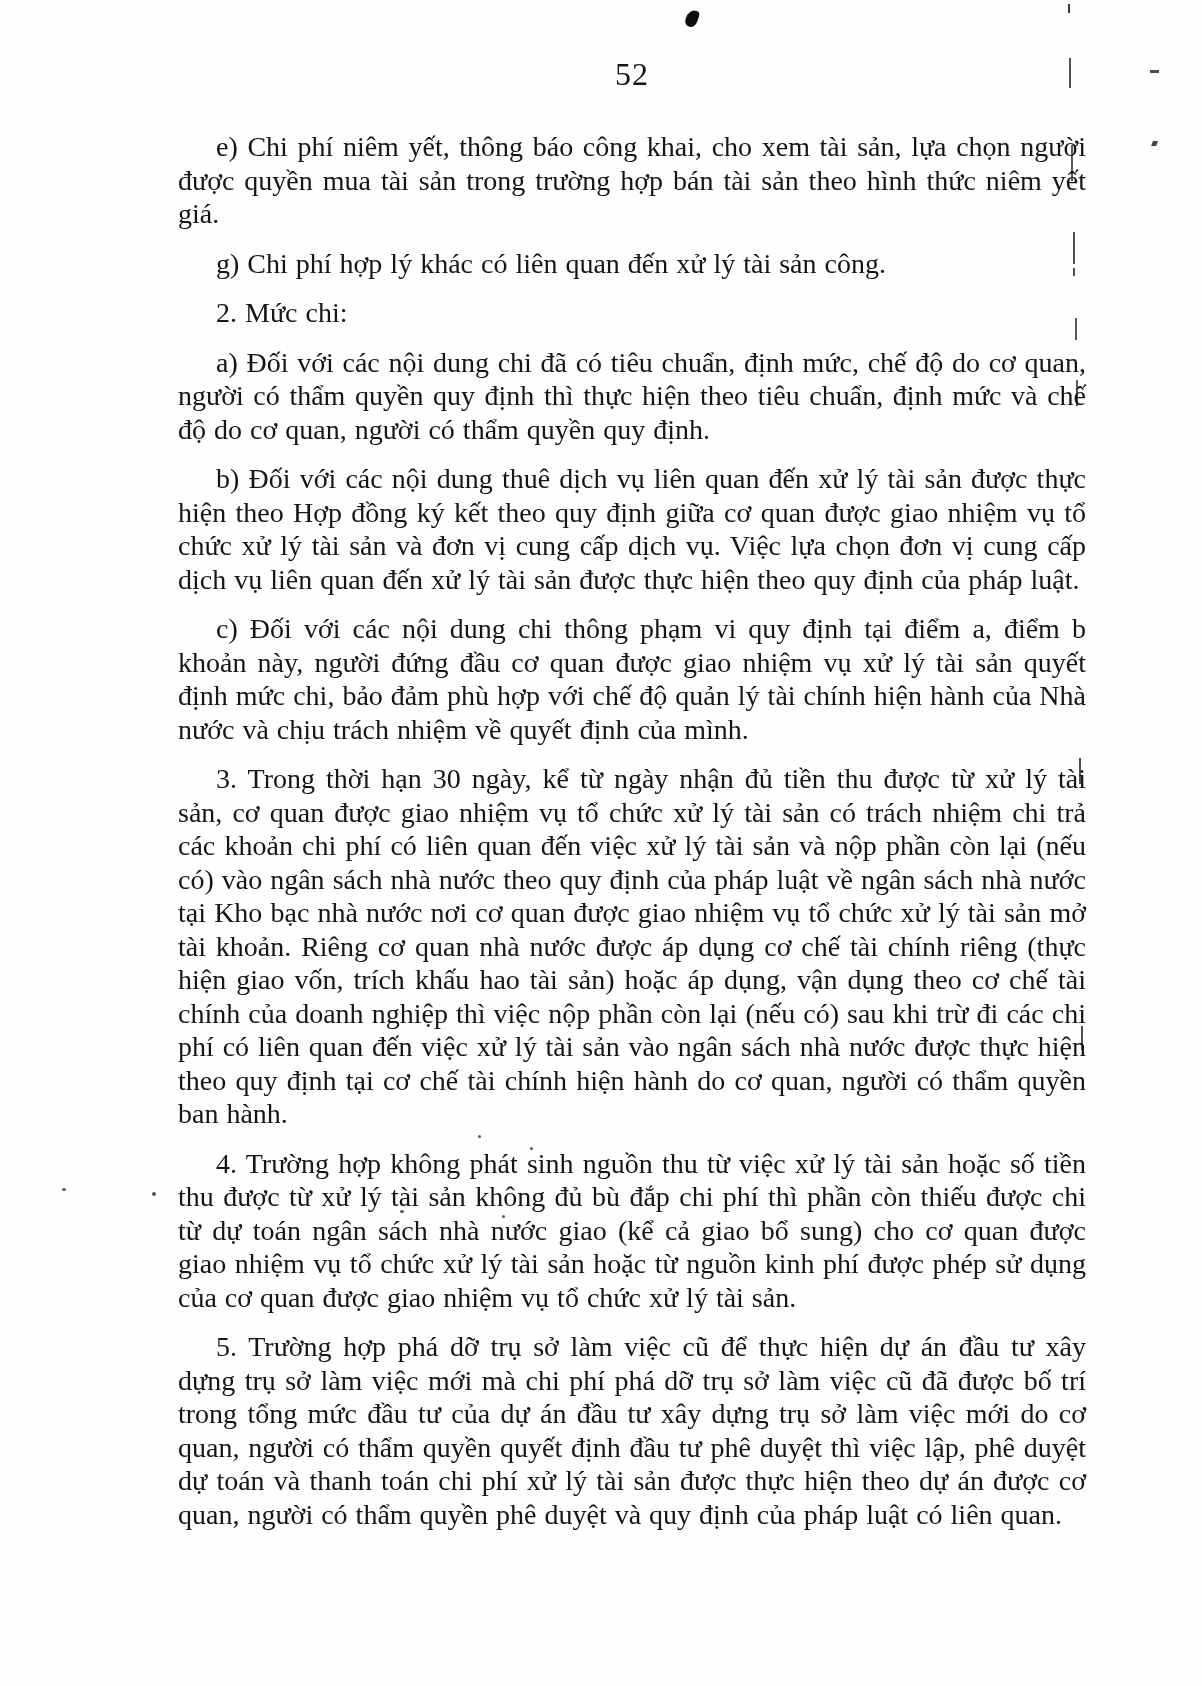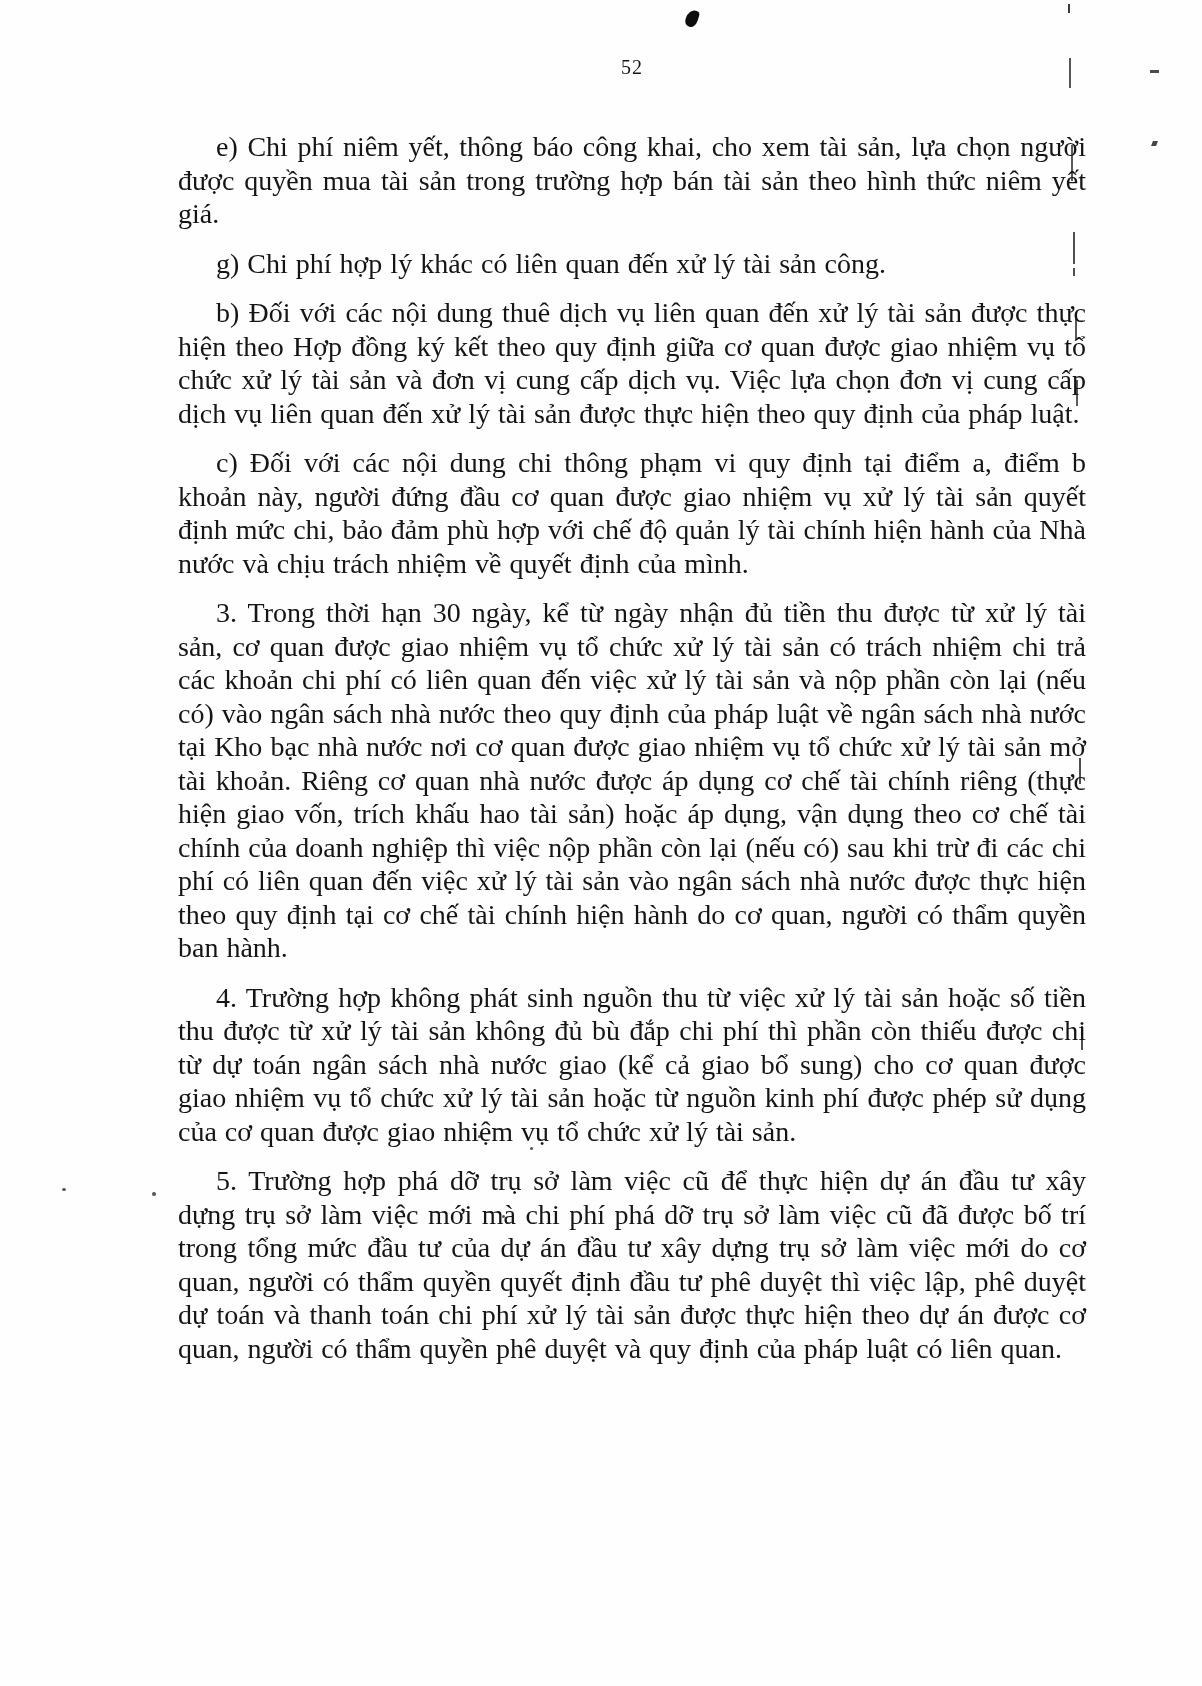--- a/index.html
+++ b/index.html
@@ -15,21 +15,21 @@
     overflow: hidden;
     font-family: "Liberation Serif", "DejaVu Serif", serif;
     color: #151515;
   }
   .page-number {
     position: absolute;
     top: 56px;
     left: 572px;
     width: 120px;
     text-align: center;
-    font-size: 20px;
+    font-size: 32px;
     letter-spacing: 1px;
   }
   .content {
     position: absolute;
     top: 130px;
     left: 178px;
     width: 908px;
     font-size: 28px;
     line-height: 33.5px;
     text-align: justify;
@@ -88,20 +88,22 @@
   <div class="artifact speck-3"></div>
   <div class="artifact speck-4"></div>
   <div class="artifact speck-5"></div>
   <div class="artifact speck-6"></div>
 
   <div class="page-number">52</div>
 
   <div class="content">
     <p>e) Chi phí niêm yết, thông báo công khai, cho xem tài sản, lựa chọn người được quyền mua tài sản trong trường hợp bán tài sản theo hình thức niêm yết giá.</p>
     <p>g) Chi phí hợp lý khác có liên quan đến xử lý tài sản công.</p>
+    <p>2. Mức chi:</p>
+    <p>a) Đối với các nội dung chi đã có tiêu chuẩn, định mức, chế độ do cơ quan, người có thẩm quyền quy định thì thực hiện theo tiêu chuẩn, định mức và chế độ do cơ quan, người có thẩm quyền quy định.</p>
     <p>b) Đối với các nội dung thuê dịch vụ liên quan đến xử lý tài sản được thực hiện theo Hợp đồng ký kết theo quy định giữa cơ quan được giao nhiệm vụ tổ chức xử lý tài sản và đơn vị cung cấp dịch vụ. Việc lựa chọn đơn vị cung cấp dịch vụ liên quan đến xử lý tài sản được thực hiện theo quy định của pháp luật.</p>
     <p>c) Đối với các nội dung chi thông phạm vi quy định tại điểm a, điểm b khoản này, người đứng đầu cơ quan được giao nhiệm vụ xử lý tài sản quyết định mức chi, bảo đảm phù hợp với chế độ quản lý tài chính hiện hành của Nhà nước và chịu trách nhiệm về quyết định của mình.</p>
     <p>3. Trong thời hạn 30 ngày, kể từ ngày nhận đủ tiền thu được từ xử lý tài sản, cơ quan được giao nhiệm vụ tổ chức xử lý tài sản có trách nhiệm chi trả các khoản chi phí có liên quan đến việc xử lý tài sản và nộp phần còn lại (nếu có) vào ngân sách nhà nước theo quy định của pháp luật về ngân sách nhà nước tại Kho bạc nhà nước nơi cơ quan được giao nhiệm vụ tổ chức xử lý tài sản mở tài khoản. Riêng cơ quan nhà nước được áp dụng cơ chế tài chính riêng (thực hiện giao vốn, trích khấu hao tài sản) hoặc áp dụng, vận dụng theo cơ chế tài chính của doanh nghiệp thì việc nộp phần còn lại (nếu có) sau khi trừ đi các chi phí có liên quan đến việc xử lý tài sản vào ngân sách nhà nước được thực hiện theo quy định tại cơ chế tài chính hiện hành do cơ quan, người có thẩm quyền ban hành.</p>
     <p>4. Trường hợp không phát sinh nguồn thu từ việc xử lý tài sản hoặc số tiền thu được từ xử lý tài sản không đủ bù đắp chi phí thì phần còn thiếu được chi từ dự toán ngân sách nhà nước giao (kể cả giao bổ sung) cho cơ quan được giao nhiệm vụ tổ chức xử lý tài sản hoặc từ nguồn kinh phí được phép sử dụng của cơ quan được giao nhiệm vụ tổ chức xử lý tài sản.</p>
     <p>5. Trường hợp phá dỡ trụ sở làm việc cũ để thực hiện dự án đầu tư xây dựng trụ sở làm việc mới mà chi phí phá dỡ trụ sở làm việc cũ đã được bố trí trong tổng mức đầu tư của dự án đầu tư xây dựng trụ sở làm việc mới do cơ quan, người có thẩm quyền quyết định đầu tư phê duyệt thì việc lập, phê duyệt dự toán và thanh toán chi phí xử lý tài sản được thực hiện theo dự án được cơ quan, người có thẩm quyền phê duyệt và quy định của pháp luật có liên quan.</p>
   </div>
 
 </div>
 
 </body></html>

